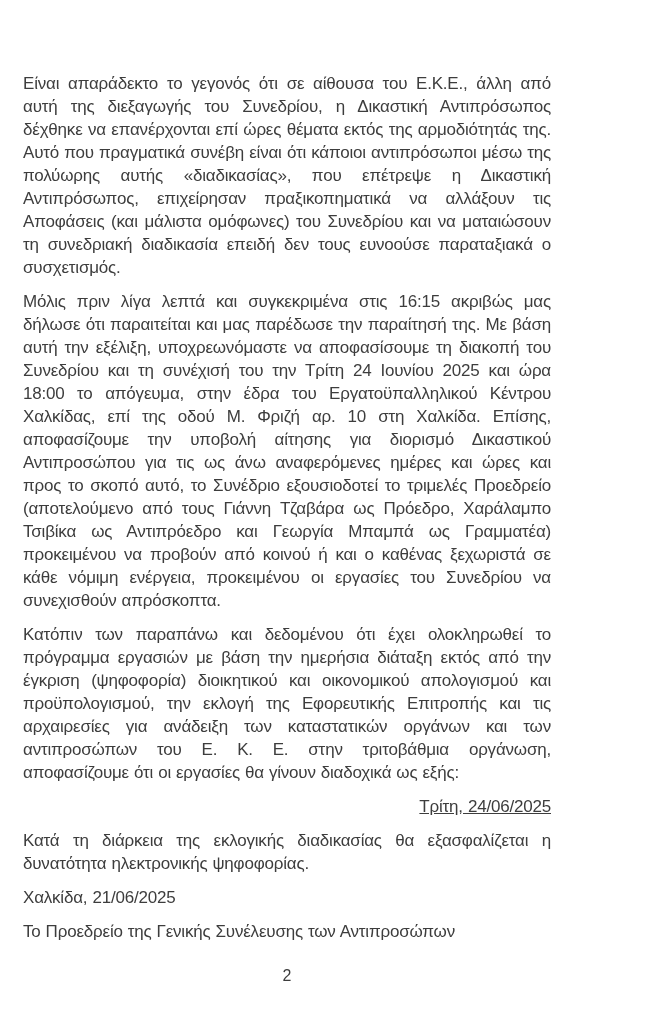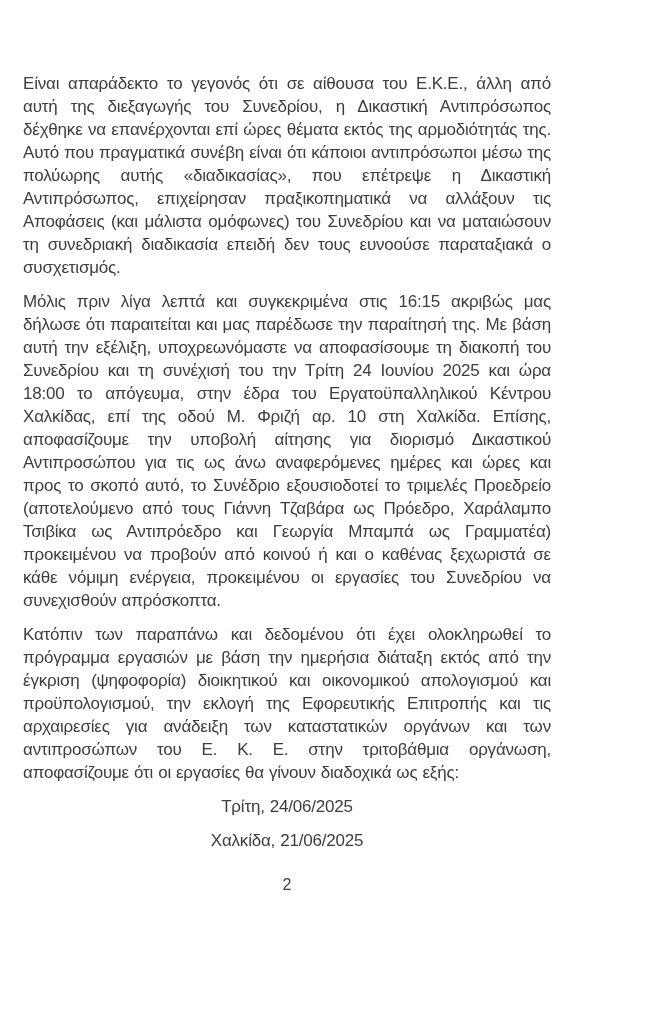--- a/index.html
+++ b/index.html
@@ -27,24 +27,25 @@
     line-height: 23px;
     letter-spacing: -0.2px;
     word-spacing: 0.5px;
     color: #3d3d3d;
   }
   .body-par {
     text-align: justify;
     text-justify: inter-word;
   }
   .plain-par {
-    text-align: center;
+    text-align: right;
+    text-decoration: underline;
   }
   .center-par {
-    text-align: center;
+    text-align: left;
   }
   .page-number {
     margin-top: 22px;
     text-align: center;
     font-size: 16px;
     line-height: 22px;
     color: #3d3d3d;
   }
 </style>
 </head>
@@ -55,19 +56,21 @@
   <p class="body-par">Είναι απαράδεκτο το γεγονός ότι σε αίθουσα του Ε.Κ.Ε., άλλη από αυτή της διεξαγωγής του Συνεδρίου, η Δικαστική Αντιπρόσωπος δέχθηκε να επανέρχονται επί ώρες θέματα εκτός της αρμοδιότητάς της. Αυτό που πραγματικά συνέβη είναι ότι κάποιοι αντιπρόσωποι μέσω της πολύωρης αυτής «διαδικασίας», που επέτρεψε η Δικαστική Αντιπρόσωπος, επιχείρησαν πραξικοπηματικά να αλλάξουν τις Αποφάσεις (και μάλιστα ομόφωνες) του Συνεδρίου και να ματαιώσουν τη συνεδριακή διαδικασία επειδή δεν τους ευνοούσε παραταξιακά ο συσχετισμός.</p>
 
   <p class="body-par">Μόλις πριν λίγα λεπτά και συγκεκριμένα στις 16:15 ακριβώς μας δήλωσε ότι παραιτείται και μας παρέδωσε την παραίτησή της. Με βάση αυτή την εξέλιξη, υποχρεωνόμαστε να αποφασίσουμε τη διακοπή του Συνεδρίου και τη συνέχισή του την Τρίτη 24 Ιουνίου 2025 και ώρα 18:00 το απόγευμα, στην έδρα του Εργατοϋπαλληλικού Κέντρου Χαλκίδας, επί της οδού Μ. Φριζή αρ. 10 στη Χαλκίδα. Επίσης, αποφασίζουμε την υποβολή αίτησης για διορισμό Δικαστικού Αντιπροσώπου για τις ως άνω αναφερόμενες ημέρες και ώρες και προς το σκοπό αυτό, το Συνέδριο εξουσιοδοτεί το τριμελές Προεδρείο (αποτελούμενο από τους Γιάννη Τζαβάρα ως Πρόεδρο, Χαράλαμπο Τσιβίκα ως Αντιπρόεδρο και Γεωργία Μπαμπά ως Γραμματέα) προκειμένου να προβούν από κοινού ή και ο καθένας ξεχωριστά σε κάθε νόμιμη ενέργεια, προκειμένου οι εργασίες του Συνεδρίου να συνεχισθούν απρόσκοπτα.</p>
 
   <p class="body-par">Κατόπιν των παραπάνω και δεδομένου ότι έχει ολοκληρωθεί το πρόγραμμα εργασιών με βάση την ημερήσια διάταξη εκτός από την έγκριση (ψηφοφορία) διοικητικού και οικονομικού απολογισμού και προϋπολογισμού, την εκλογή της Εφορευτικής Επιτροπής και τις αρχαιρεσίες για ανάδειξη των καταστατικών οργάνων και των αντιπροσώπων του Ε. Κ. Ε. στην τριτοβάθμια οργάνωση, αποφασίζουμε ότι οι εργασίες θα γίνουν διαδοχικά ως εξής:</p>
 
   <p class="plain-par">Τρίτη, 24/06/2025</p>
 
 
 
+  <p class="body-par">Κατά τη διάρκεια της εκλογικής διαδικασίας θα εξασφαλίζεται η δυνατότητα ηλεκτρονικής ψηφοφορίας.</p>
 
   <p class="center-par">Χαλκίδα, 21/06/2025</p>
 
+  <p class="center-par">Το Προεδρείο της Γενικής Συνέλευσης των Αντιπροσώπων</p>
 
   <div class="page-number">2</div>
 
 </div>
 
 </body></html>

